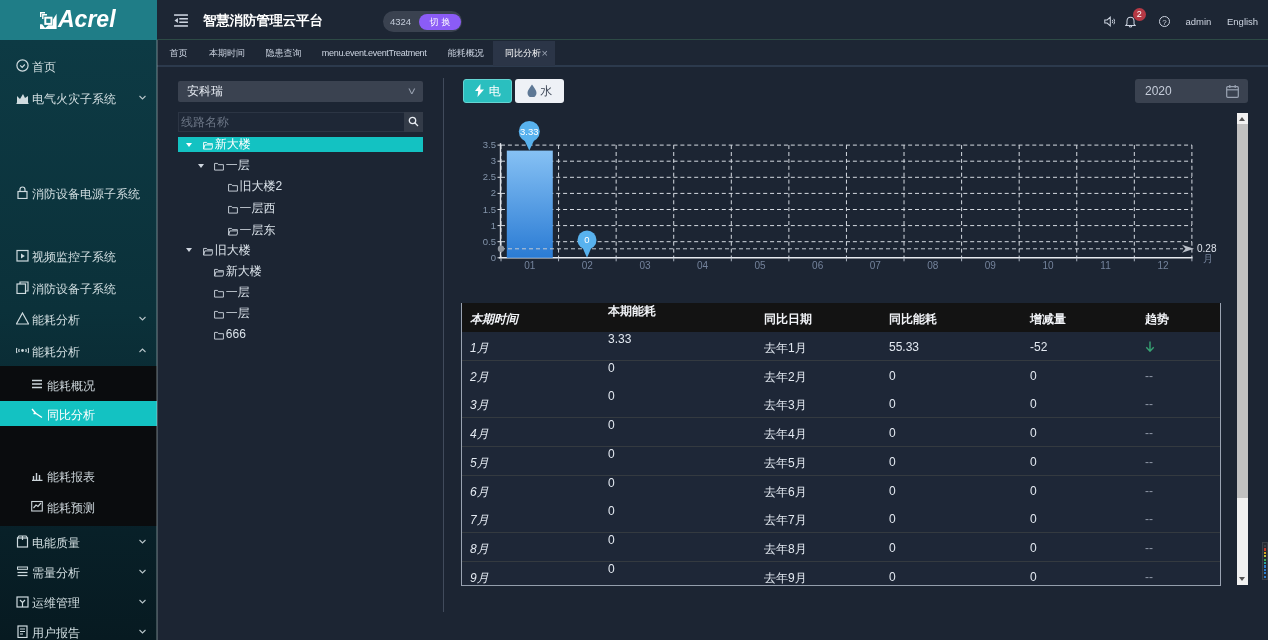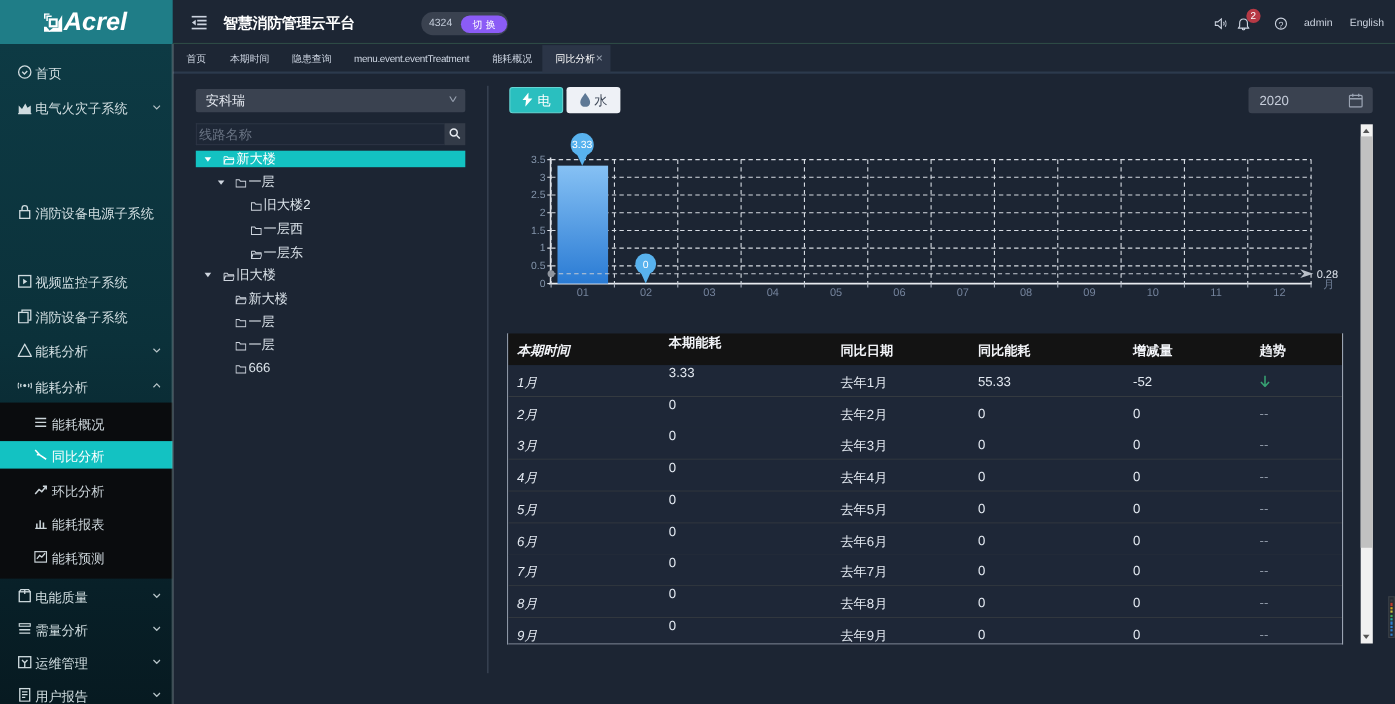--- a/index.html
+++ b/index.html
@@ -210,27 +210,20 @@
         <span class="ic"><svg viewBox="0 0 12 12" width="12" height="12">
             <path d="M1 2.5 h10 M1 6 h10 M1 9.5 h10" stroke="#ccd5da" stroke-width="1.3"></path>
           </svg></span>
         <span class="txt">能耗概况</span>
       </div>
       <div class="sitem active" style="top:361px">
         <span class="ic"><svg viewBox="0 0 12 12" width="12" height="12">
             <path d="M1 2 l4 4.5 h-2.5 M5 6.5 l6 4" fill="none" stroke="#ffffff" stroke-width="1.4"></path>
           </svg></span>
         <span class="txt">同比分析</span>
-      </div>
-      <div class="sitem" style="top:391px">
-        <span class="ic"><svg viewBox="0 0 12 12" width="12" height="12">
-            <path d="M1 10 l3.5 -4 l2.5 2 l4 -5" fill="none" stroke="#ccd5da" stroke-width="1.4"></path>
-            <path d="M11 6 V3 h-3" fill="none" stroke="#ccd5da" stroke-width="1.4"></path>
-          </svg></span>
-        <span class="txt">环比分析</span>
       </div>
       <div class="sitem" style="top:421px">
         <span class="ic"><svg viewBox="0 0 12 12" width="12" height="12">
             <path d="M1 11.5 h10.5 M2.5 11 V7 M5.5 11 V4 M8.5 11 V6" stroke="#ccd5da" stroke-width="1.4"></path>
           </svg></span>
         <span class="txt">能耗报表</span>
       </div>
       <div class="sitem" style="top:452px">
         <span class="ic"><svg viewBox="0 0 12 12" width="12" height="12">
             <rect x="0.7" y="1.5" width="10.6" height="9.5" fill="none" stroke="#ccd5da" stroke-width="1.1"></rect>

